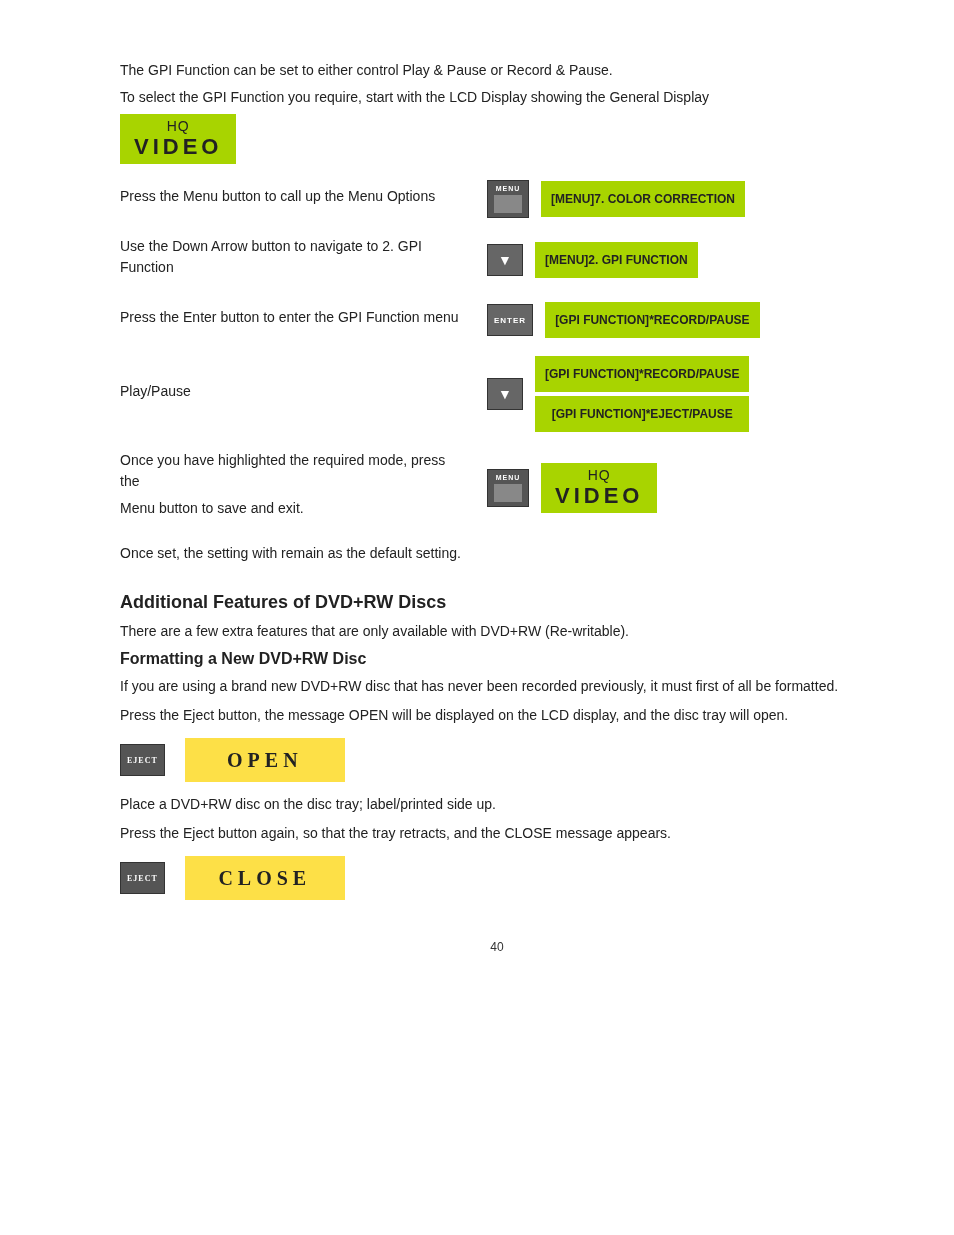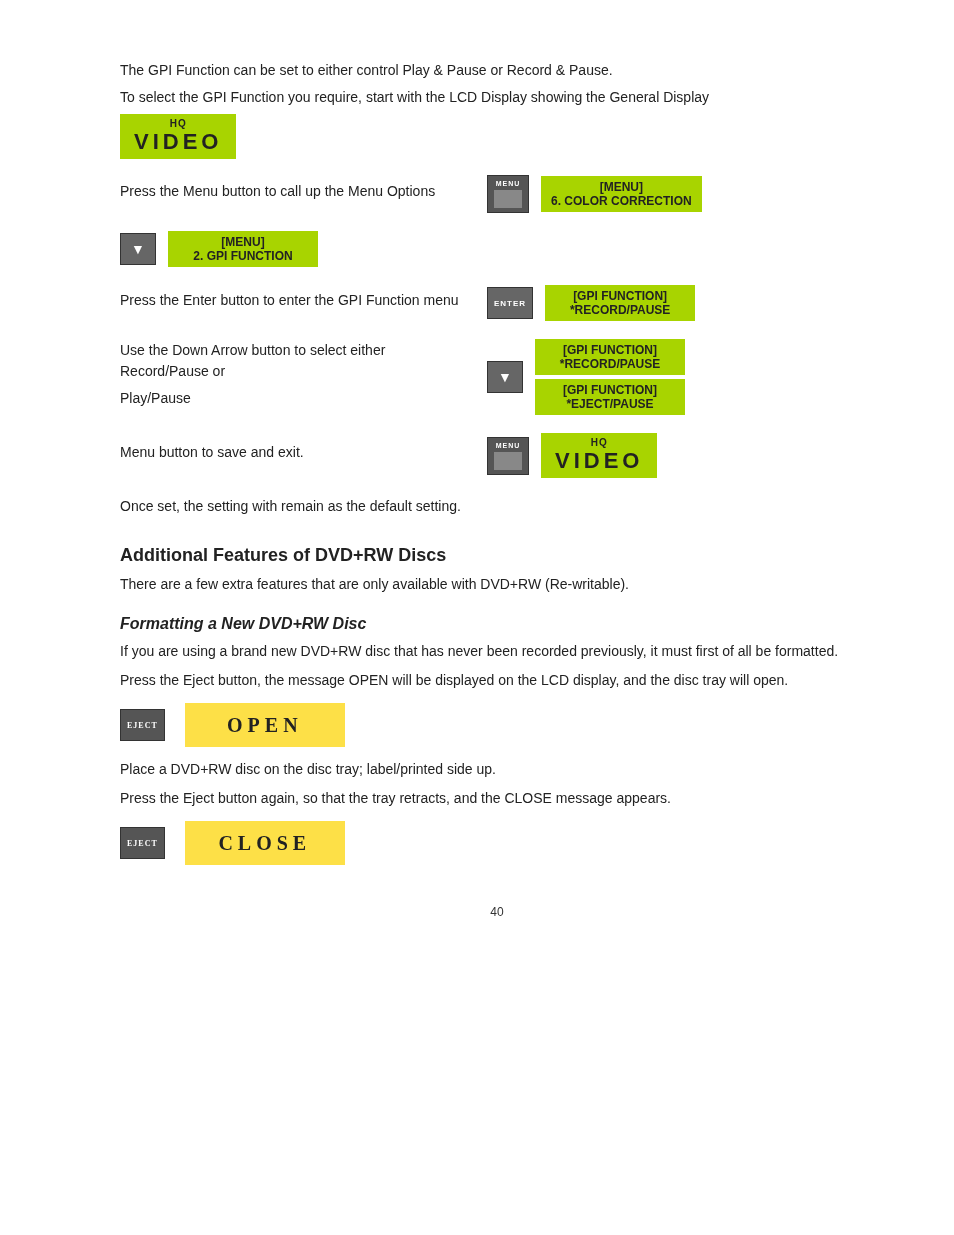--- a/index.html
+++ b/index.html
@@ -21,56 +21,55 @@
     .section-heading {
       font-size: 18px;
       font-weight: bold;
       margin-top: 28px;
       margin-bottom: 8px;
     }
 
     .sub-heading {
       font-size: 16px;
       font-weight: bold;
-      margin-top: 20px;
+      margin-top: 8px;
       margin-bottom: 8px;
-      font-style: italic;
     }
 
     
     .lcd-block {
       display: inline-flex;
       flex-direction: column;
       align-items: center;
       justify-content: center;
       background: #a8d400;
       color: #222;
       font-weight: bold;
       padding: 4px 14px;
       min-width: 110px;
       min-height: 40px;
       font-size: 13px;
       border: none;
     }
 
     .lcd-block .lcd-sub {
-      font-size: 10px;
-      font-weight: bold;
+      font-size: 14px;
+      font-weight: normal;
       letter-spacing: 1px;
     }
 
     .lcd-block .lcd-main {
       font-size: 22px;
       letter-spacing: 4px;
       font-weight: bold;
     }
 
     .lcd-block-small {
       display: inline-flex;
-      flex-direction: column;
+      flex-direction: row;
       align-items: center;
       justify-content: center;
       background: #a8d400;
       color: #222;
       font-weight: bold;
       padding: 4px 10px;
       font-size: 12px;
       min-height: 36px;
       min-width: 150px;
       text-align: center;
@@ -220,26 +219,29 @@
   <div class="instruction-text">
     <p>Press the Menu button to call up the Menu Options</p>
   </div>
   <div class="instruction-visuals">
     <div class="btn-small">
       <div style="font-size:7px;letter-spacing:1px;">MENU</div>
       <div style="width:28px;height:18px;background:#888;margin-top:2px;"></div>
     </div>
     <div class="lcd-block-small">
       <div class="lcd-line1">[MENU]</div>
-      <div class="lcd-line2">6. COLOR CORRECTION</div>
+      <div class="lcd-line2">7. COLOR CORRECTION</div>
     </div>
   </div>
 </div>
 
 <div class="instruction-row">
+  <div class="instruction-text">
+    <p>Use the Down Arrow button to navigate to 2. GPI Function</p>
+  </div>
   <div class="instruction-visuals">
     <div class="btn-down">
       <span>▼</span>
     </div>
     <div class="lcd-block-small">
       <div class="lcd-line1">[MENU]</div>
       <div class="lcd-line2">2. GPI FUNCTION</div>
     </div>
   </div>
 </div>
@@ -254,21 +256,20 @@
     </div>
     <div class="lcd-block-small">
       <div class="lcd-line1">[GPI FUNCTION]</div>
       <div class="lcd-line2">*RECORD/PAUSE</div>
     </div>
   </div>
 </div>
 
 <div class="instruction-row" style="margin-top: 10px;">
   <div class="instruction-text">
-    <p>Use the Down Arrow button to select either Record/Pause or</p>
     <p>Play/Pause</p>
   </div>
   <div class="instruction-visuals">
     <div class="btn-down">
       <span>▼</span>
     </div>
     <div class="lcd-stack">
       <div class="lcd-block-small">
         <div class="lcd-line1">[GPI FUNCTION]</div>
         <div class="lcd-line2">*RECORD/PAUSE</div>
@@ -276,20 +277,21 @@
       <div class="lcd-block-small">
         <div class="lcd-line1">[GPI FUNCTION]</div>
         <div class="lcd-line2">*EJECT/PAUSE</div>
       </div>
     </div>
   </div>
 </div>
 
 <div class="instruction-row" style="margin-top: 10px;">
   <div class="instruction-text">
+    <p>Once you have highlighted the required mode, press the</p>
     <p>Menu button to save and exit.</p>
   </div>
   <div class="instruction-visuals">
     <div class="btn-small">
       <div style="font-size:7px;letter-spacing:1px;">MENU</div>
       <div style="width:28px;height:18px;background:#888;margin-top:2px;"></div>
     </div>
     <div class="lcd-block">
       <span class="lcd-sub">HQ</span>
       <span class="lcd-main">VIDEO</span>

